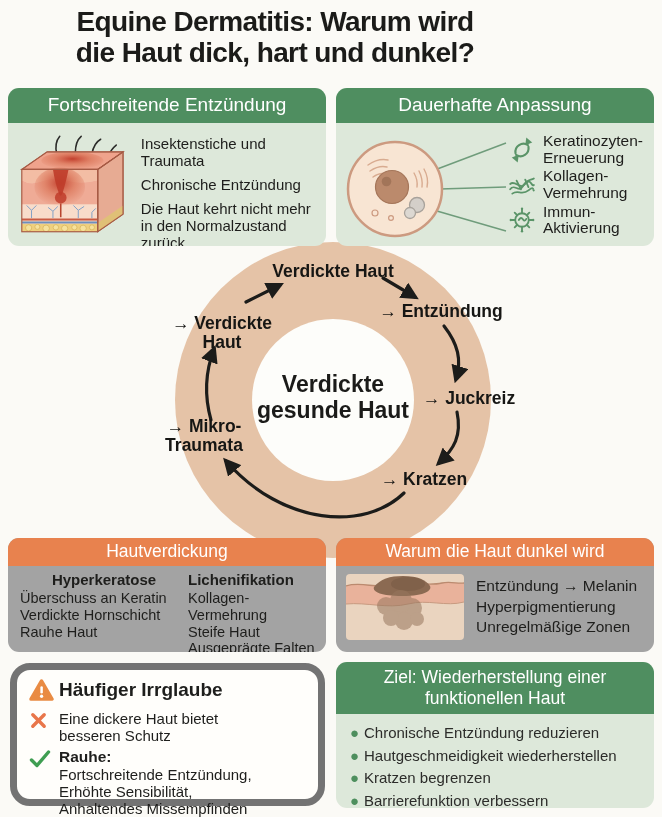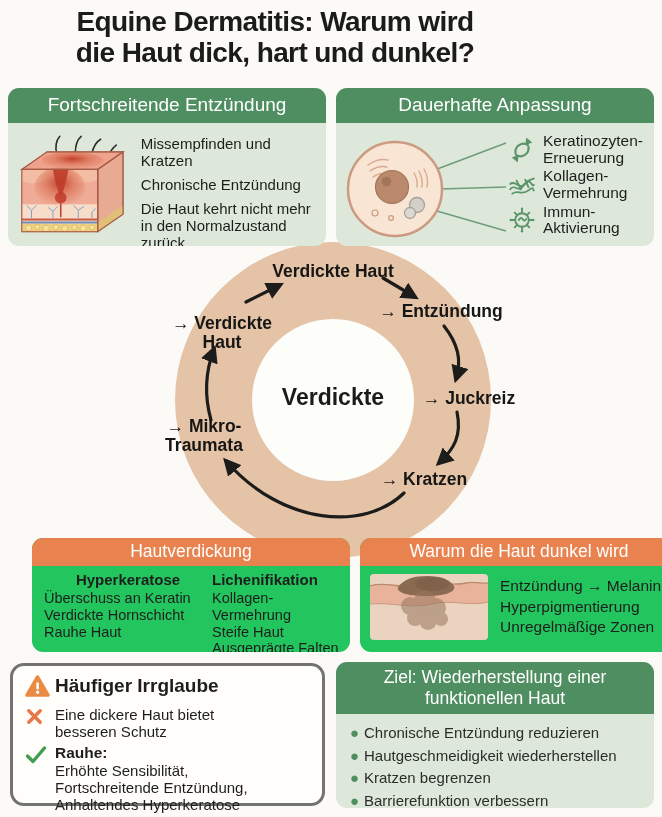--- a/index.html
+++ b/index.html
@@ -10,21 +10,21 @@
   
   .title { position:absolute; top:7px; left:0; width:550px; text-align:center;
            font-size:28px; font-weight:bold; letter-spacing:-0.6px; line-height:1.1; color:#1b1b19; }
 
   
   .panel { position:absolute; border-radius:11px; overflow:hidden; z-index:2; }
   .ph { width:100%; text-align:center; color:#ffffff; font-weight:normal; }
   .green  .ph { background:#4f8e60; font-size:19px; padding:6px 0 7px; }
   .green  { background:#dde8da; }
   .orange .ph { background:#e8824e; font-size:17.5px; padding:3px 0 4px; }
-  .orange { background:#22c55e;margin-left:24px; }
+  .orange { background:#a3a3a3; }
 
   
   .pa-body { display:flex; padding:6px 8px 4px 6px; }
   .pa-text { padding-left:8px; padding-top:6px; width:190px; font-size:15px; line-height:1.14; }
   .pa-text .li { margin-bottom:7px; }
 
   
   .pb-body { position:relative; display:flex; padding:2px 6px 0 4px; }
   .pb-rows { display:flex; flex-direction:column; justify-content:space-between; padding:8px 0 10px 0; height:122px; }
   .pb-row { display:flex; align-items:center; }
@@ -46,21 +46,21 @@
   .pc-title { font-weight:bold; font-size:15px; margin-bottom:2px; }
   .pc-col1 .pc-title { text-align:center; }
   .pc-item { font-size:14.5px; line-height:1.16; }
 
   
   .pd-body { display:flex; align-items:center; padding:8px 6px 0 10px; }
   .pd-text { padding-left:12px; font-size:15.5px; line-height:1.35; }
 
   
   .panel-warn { position:absolute; left:10px; top:663px; width:315px; height:143px; background:#fffefb;
-                border:3px solid #737373; border-radius:14px; z-index:2; padding:8px 10px 6px 12px; }
+                border:7px solid #737373; border-radius:20px; z-index:2; padding:8px 10px 6px 12px; }
   .warn-row { display:flex; margin-bottom:4px; }
   .warn-ic { flex:0 0 30px; padding-top:1px; }
   .warn-title { font-size:19px; font-weight:bold; padding-top:1px; }
   .warn-text { font-size:15px; line-height:1.14; }
   .myth-text { max-width:190px; }
   .truth-label { font-weight:bold; font-size:15.5px; }
 
   
   .panel-goal { left:336px; top:662px; width:318px; height:146px; }
   .panel-goal .ph { font-size:17.5px; line-height:1.18; padding:5px 0 6px; }
@@ -91,20 +91,21 @@
         <path d="M246,62 L280,45" marker-end="url(#ah)"></path>
         <path d="M383,38 L415,57" marker-end="url(#ah)"></path>
         <path d="M444,86 C458,104 462,120 456,139" marker-end="url(#ah)"></path>
         <path d="M457,172 C462,196 454,209 439,223" marker-end="url(#ah)"></path>
         <path d="M404,253 C365,291 283,286 226,221" marker-end="url(#ah)"></path>
         <path d="M211,180 C204,155 206,130 214,109" marker-end="url(#ah)"></path>
       </g>
     </svg>
     <div class="cyc-center">
       <div>Verdickte</div>
+      <div>gesunde Haut</div>
     </div>
     <div class="cyc-label" style="left:333px; top:32px;">Verdickte Haut</div>
     <div class="cyc-label" style="left:441px; top:72px;">→ Entzündung</div>
     <div class="cyc-label" style="left:469px; top:159px;">→ Juckreiz</div>
     <div class="cyc-label" style="left:424px; top:240px;">→ Kratzen</div>
     <div class="cyc-label" style="left:204px; top:196px;">
       <div>→ Mikro-</div>
       <div>Traumata</div>
     </div>
     <div class="cyc-label" style="left:222px; top:93px;">
@@ -167,21 +168,21 @@
           <circle cx="52" cy="100.5" r="3.2"></circle>
             <circle cx="62" cy="99.5" r="2.7"></circle>
           <circle cx="71" cy="100.5" r="3.3"></circle>
             <circle cx="80" cy="99.5" r="2.6"></circle>
         </g>
         <polygon points="8,40 86,40 112,22 34,22" fill="none" stroke="#a65a44" stroke-width="1.2"></polygon>
         <rect x="8" y="40" width="78" height="64" fill="none" stroke="#a65a44" stroke-width="1.2"></rect>
         <polygon points="86,40 112,22 112,86 86,104" fill="none" stroke="#a65a44" stroke-width="1.2"></polygon>
       </svg>
       <div class="pa-text">
-        <div class="li">Missempfinden und Kratzen</div>
+        <div class="li">Insektenstiche und Traumata</div>
         <div class="li">Chronische Entzündung</div>
         <div class="li">Die Haut kehrt nicht mehr in den Normalzustand zurück</div>
       </div>
     </div>
   </section>
 
   <section class="panel green" style="left:336px; top:88px; width:318px; height:158px;">
     <div class="ph">Dauerhafte Anpassung</div>
     <div class="pb-body">
       <svg width="168" height="126" viewBox="0 0 168 126">
@@ -333,23 +334,23 @@
       <span class="warn-text myth-text">Eine dickere Haut bietet besseren Schutz</span>
     </div>
     <div class="warn-row" style="margin-bottom:0;">
       <span class="warn-ic">
         <svg width="22" height="20" viewBox="0 0 22 20">
           <path d="M2.5,11 L8,16.5 L19.5,3" fill="none" stroke="#3f9e52" stroke-width="3.4" stroke-linecap="round" stroke-linejoin="round"></path>
         </svg>
       </span>
       <span class="warn-text">
         <span class="truth-label">Rauhe:</span>
+        <div>Fortschreitende Entzündung,</div>
         <div>Erhöhte Sensibilität,</div>
-        <div>Fortschreitende Entzündung,</div>
-        <div>Anhaltendes Hyperkeratose</div>
+        <div>Anhaltendes Missempfinden</div>
       </span>
     </div>
   </section>
 
   <section class="panel green panel-goal">
     <div class="ph">
       <div>Ziel: Wiederherstellung einer</div>
       <div>funktionellen Haut</div>
     </div>
     <div class="goal-body">

